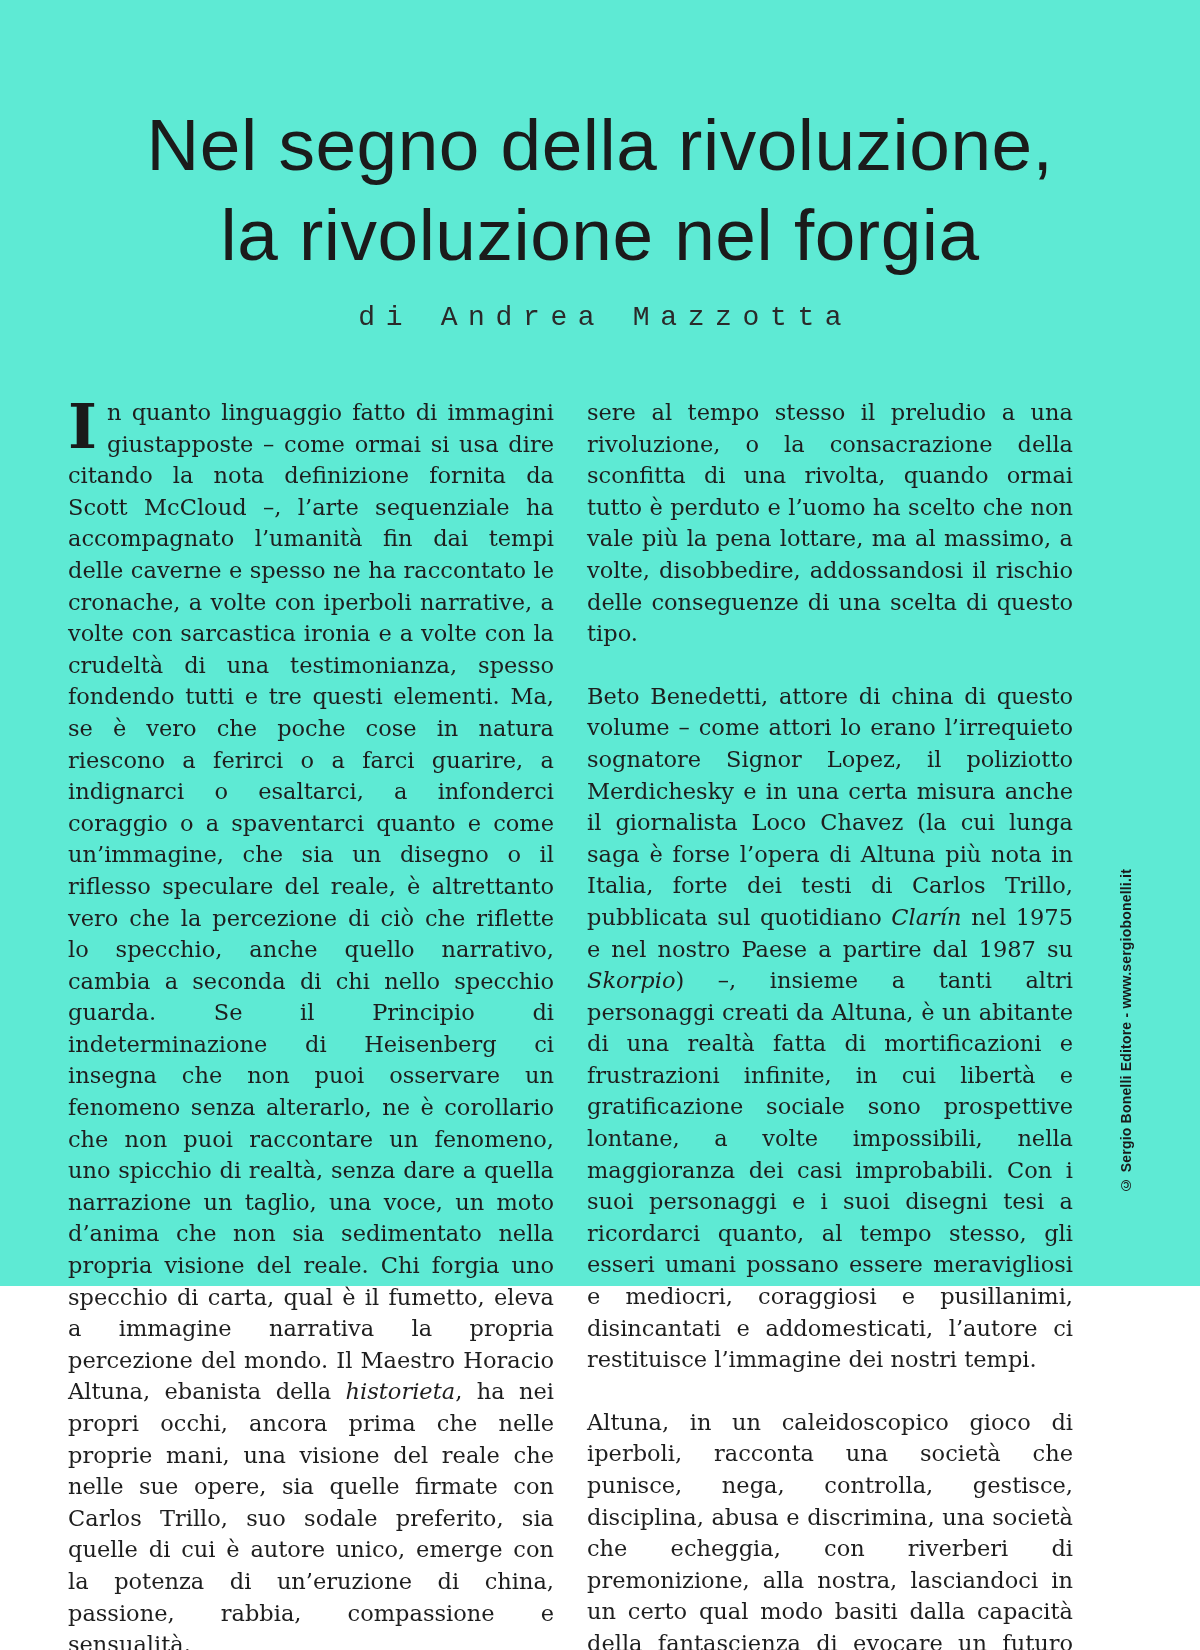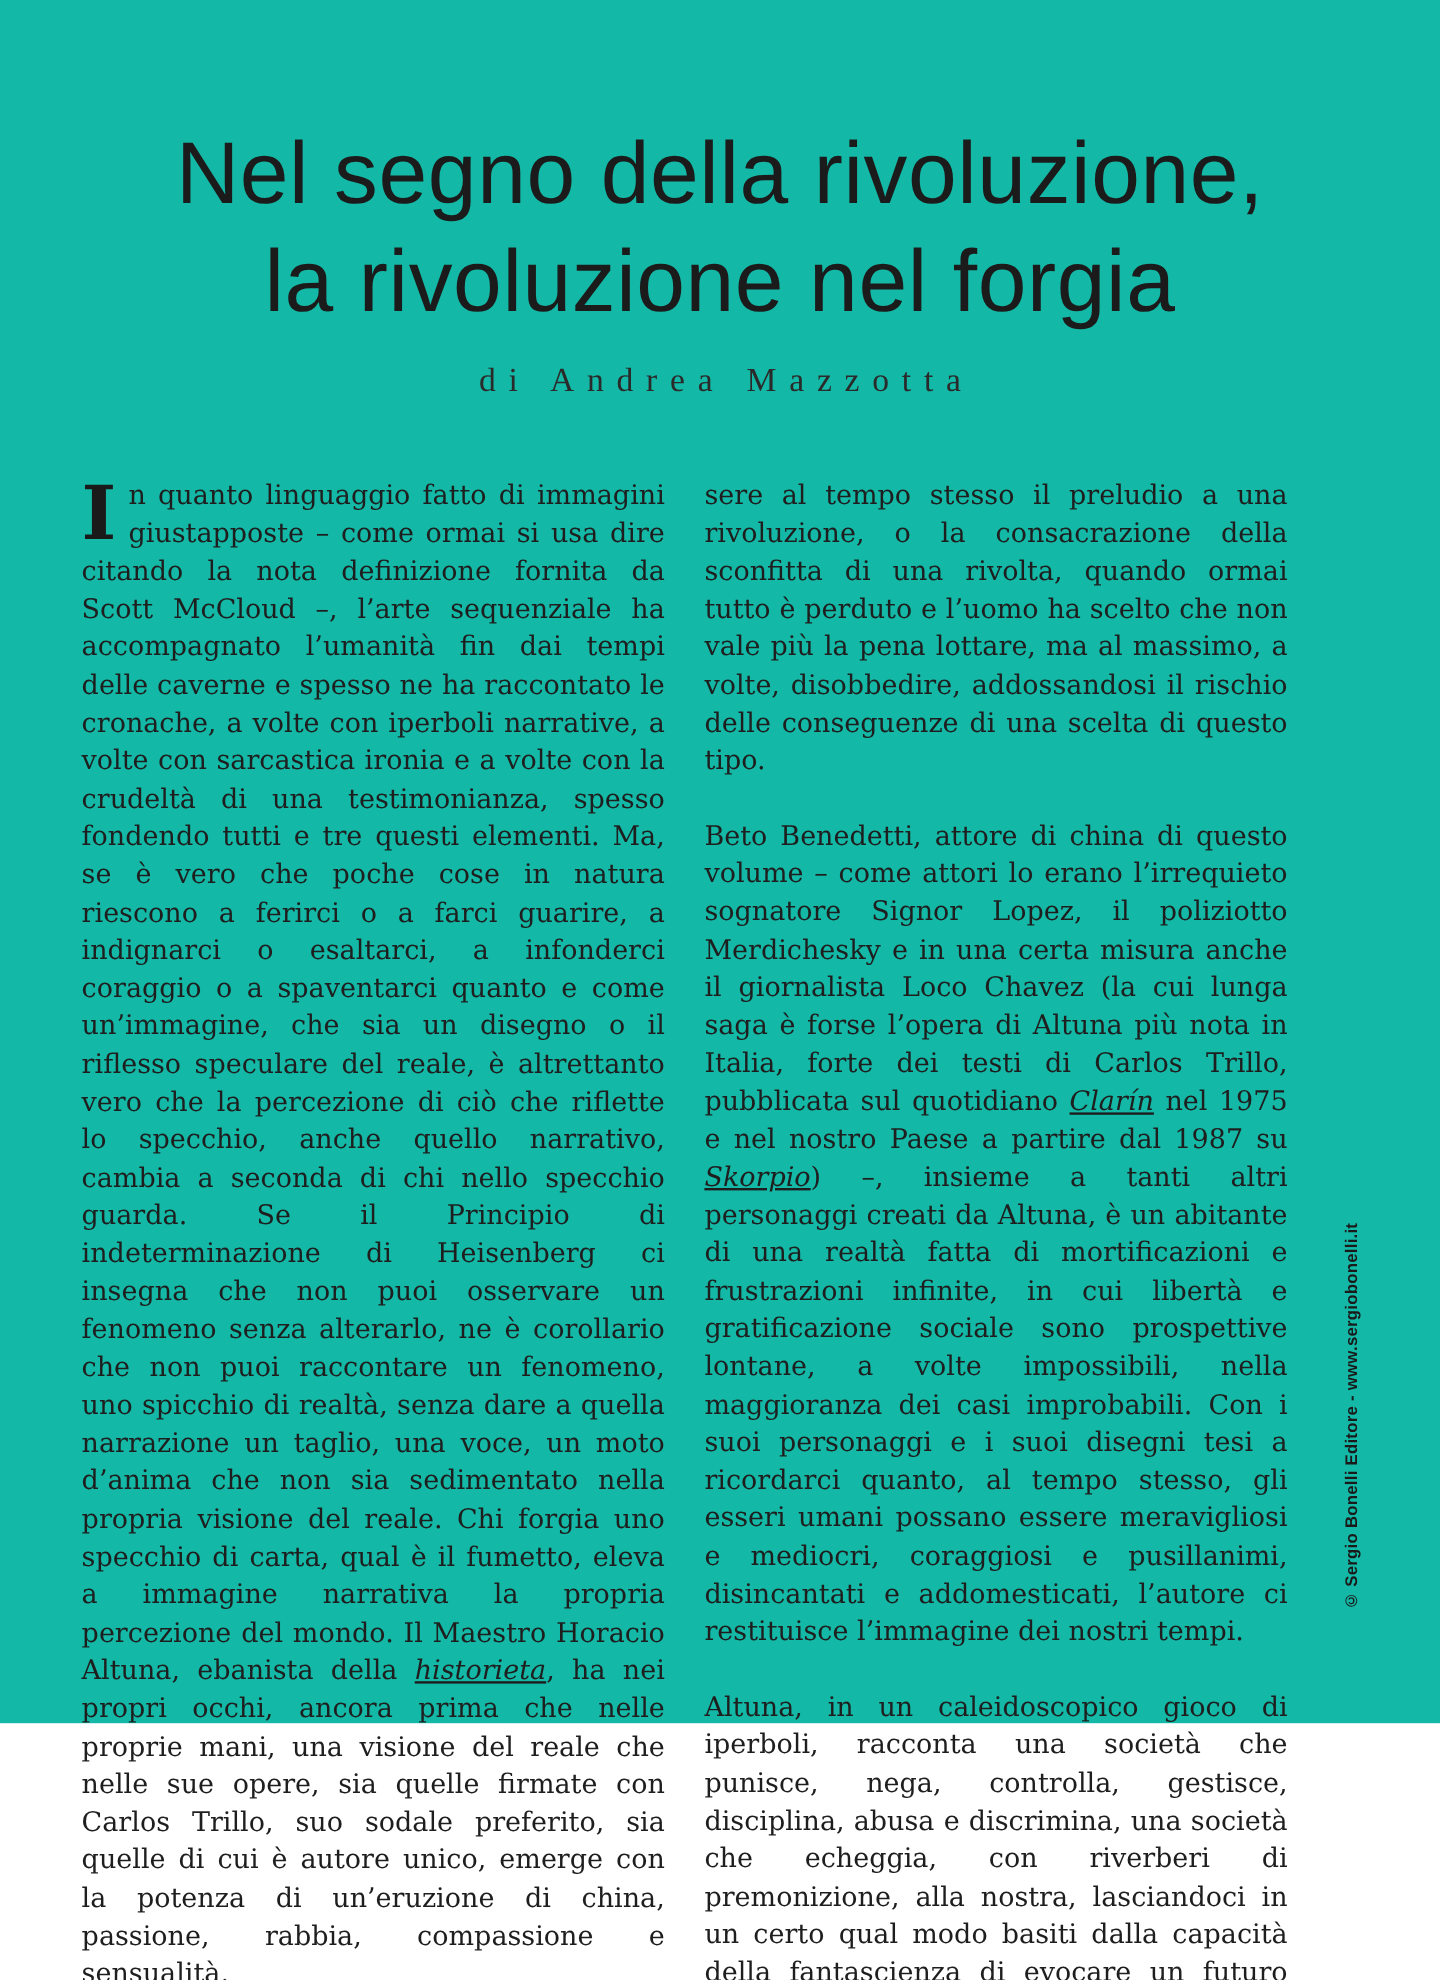--- a/index.html
+++ b/index.html
@@ -7,39 +7,39 @@
   body {
     width: 1200px;
     height: 1650px;
     position: relative;
     font-family: "DejaVu Serif", serif;
     color: #1e1e1e;
     overflow: hidden;
   }
   .page {
     width: 1200px;
-    height: 1436px;
+    height: 1286px;
     position: relative;
-    background: #14b8a6;
+    background: #5eead4;
   }
   header.masthead {
     padding-top: 100px;
     text-align: center;
   }
   .title {
     font-family: "Liberation Sans", sans-serif;
     font-weight: 300;
     font-size: 73px;
     line-height: 90px;
     letter-spacing: 0.5px;
     color: #1b1b1b;
   }
   .byline {
     margin-top: 22px;
-    font-family: Liberation Serif, serif;
+    font-family: Liberation Mono, monospace;
     font-weight: 300;
     font-size: 28px;
     letter-spacing: 0.38em;
     color: #2a2a2a;
     text-indent: 0.38em; 
   }
   .columns {
     display: flex;
     gap: 33px;
     margin: 64px 0 0 68px;
@@ -48,21 +48,21 @@
   .col {
     flex: 0 0 486px;
     width: 486px;
     text-align: justify;
     font-size: 22.5px;
     line-height: 31.6px;
     color: #1e1e1e;
   }
   .col p.para { margin: 0 0 31px 0; }
   .col p.para:last-child { margin-bottom: 0; }
-  .col em { font-style: italic; text-decoration: underline; }
+  .col em { font-style: italic; }
   .dropcap {
     float: left;
     font-size: 62px;
     line-height: 50px;
     padding: 5px 10px 0 0;
     font-weight: bold;
     color: #1a1a1a;
   }
   .credit {
     position: absolute;

